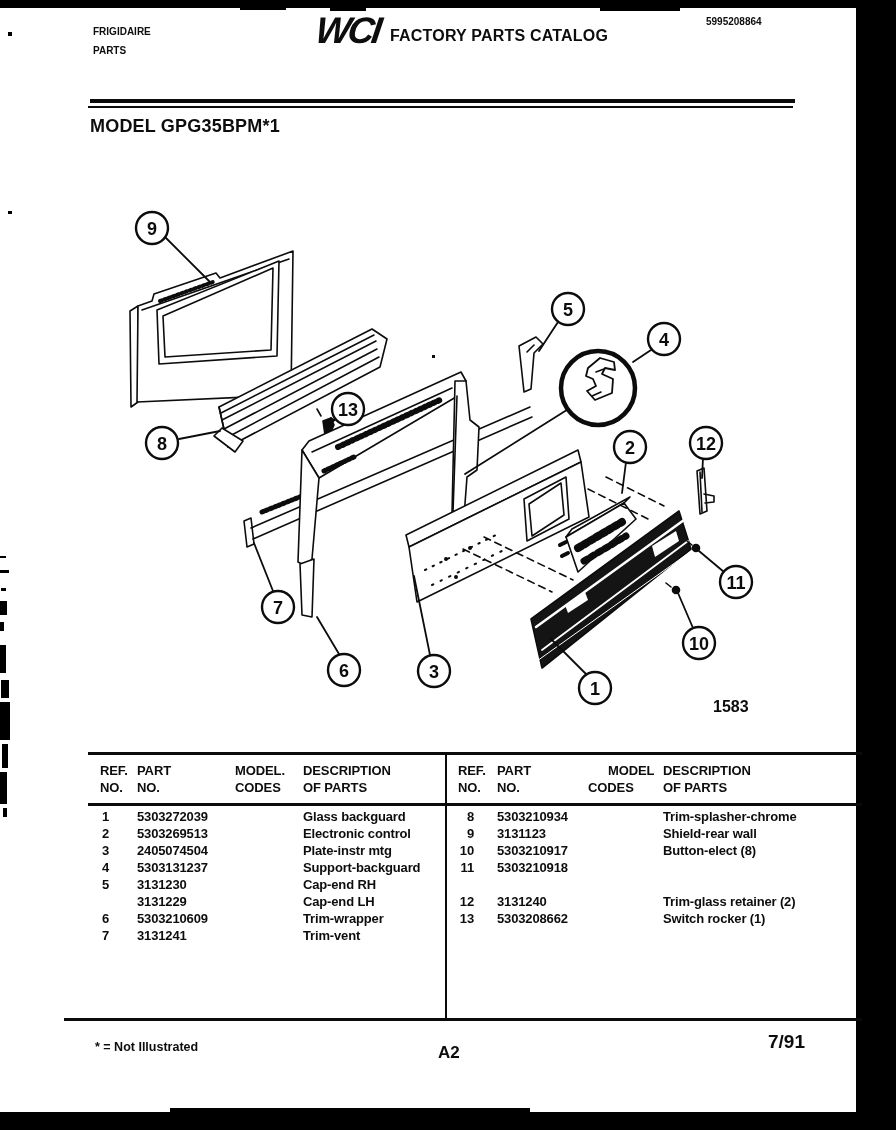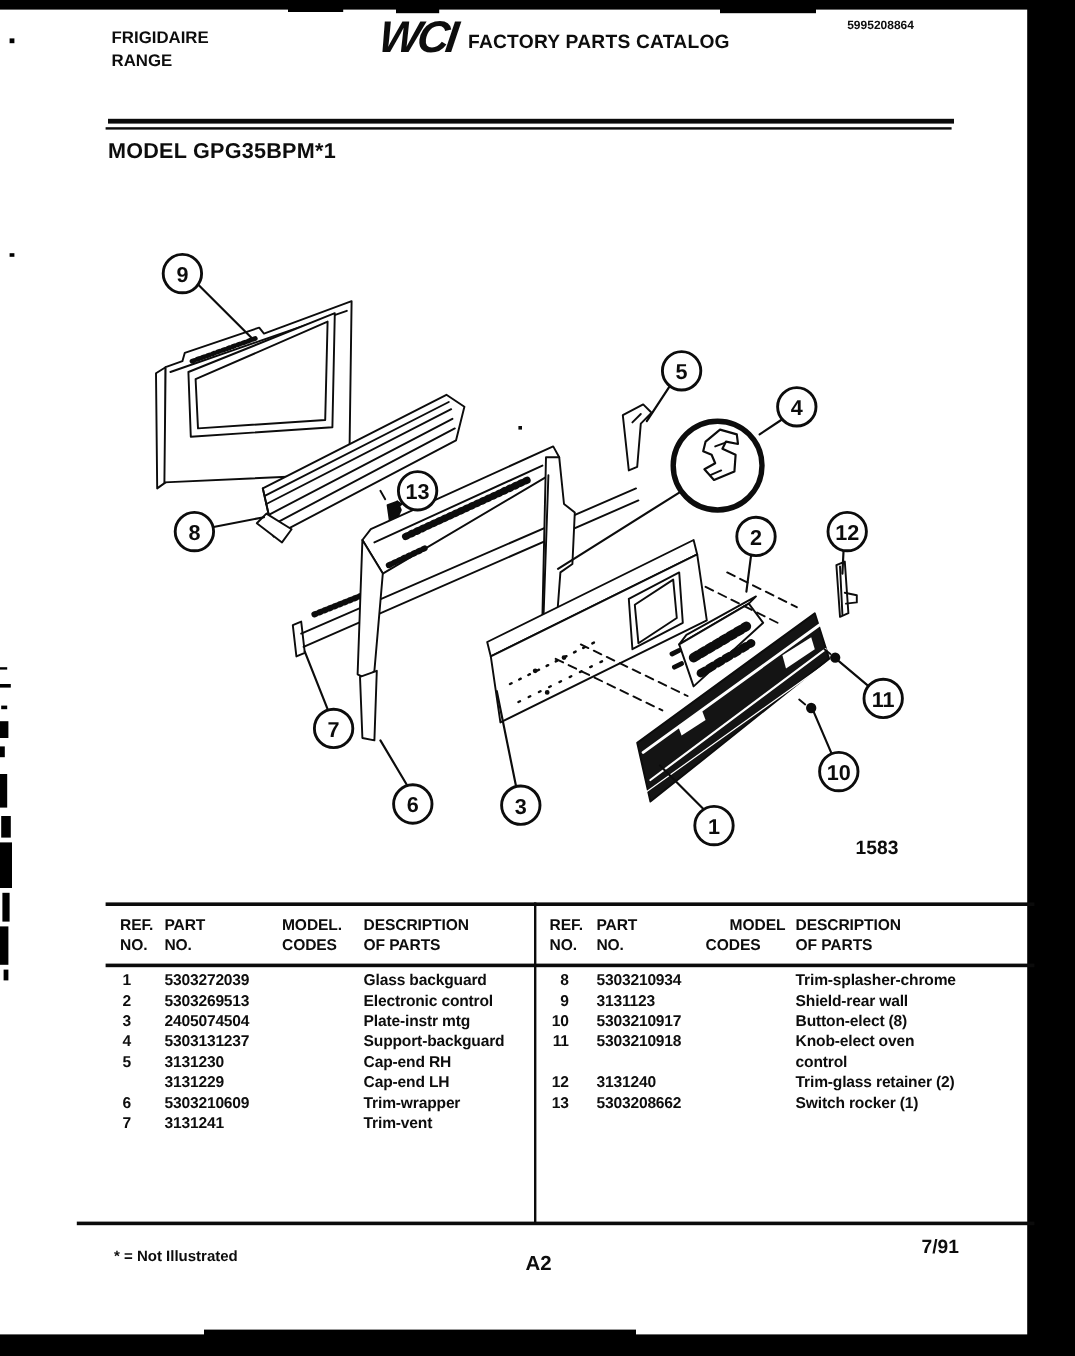--- a/index.html
+++ b/index.html
@@ -36,23 +36,23 @@
 <div class="art" style="left:1px;top:588px;width:5px;height:3px"></div>
 <div class="art" style="left:0;top:601px;width:7px;height:14px"></div>
 <div class="art" style="left:0;top:622px;width:4px;height:9px"></div>
 <div class="art" style="left:0;top:645px;width:6px;height:28px"></div>
 <div class="art" style="left:1px;top:680px;width:8px;height:18px"></div>
 <div class="art" style="left:0;top:702px;width:10px;height:38px"></div>
 <div class="art" style="left:2px;top:744px;width:6px;height:24px"></div>
 <div class="art" style="left:0;top:772px;width:7px;height:32px"></div>
 <div class="art" style="left:3px;top:808px;width:4px;height:9px"></div>
 
-<div class="abs b" style="left:93px;top:22px;font-size:14px;line-height:19px">
+<div class="abs b" style="left:93px;top:22px;font-size:10px;line-height:19px">
   <div>FRIGIDAIRE</div>
-  <div>RANGE</div>
+  <div>PARTS</div>
 </div>
 <span class="abs b" style="left:316px;top:10px;font-size:37px;font-style:italic;letter-spacing:-3px;transform:skewX(-8deg)">WCI</span>
 <span class="abs b" style="left:390px;top:27px;font-size:16px;letter-spacing:0.2px">FACTORY PARTS CATALOG</span>
 <span class="abs b" style="left:706px;top:16px;font-size:10px">5995208864</span>
 
 <div class="rule" style="left:90px;top:99px;width:705px;height:4px"></div>
 <div class="rule" style="left:88px;top:106px;width:705px;height:2px"></div>
 
 <span class="abs b" style="left:90px;top:116px;font-size:18px;letter-spacing:0.2px">MODEL GPG35BPM*1</span>
 
@@ -290,30 +290,29 @@
   <span class="cell" style="left:663px">Shield-rear wall</span>
 </div>
 <div class="trow" style="top:842px">
   <span class="cell refR">10</span>
   <span class="cell" style="left:497px">5303210917</span>
   <span class="cell" style="left:663px">Button-elect (8)</span>
 </div>
 <div class="trow" style="top:859px;height:34px">
   <span class="cell refR">11</span>
   <span class="cell" style="left:497px">5303210918</span>
-  <span class="cell wrap2" style="left:663px">Knob-elect oven control</span>
 </div>
 <div class="trow" style="top:893px">
   <span class="cell refR">12</span>
   <span class="cell" style="left:497px">3131240</span>
   <span class="cell" style="left:663px">Trim-glass retainer (2)</span>
 </div>
 <div class="trow" style="top:910px">
   <span class="cell refR">13</span>
   <span class="cell" style="left:497px">5303208662</span>
   <span class="cell" style="left:663px">Switch rocker (1)</span>
 </div>
 
 <div class="rule" style="left:64px;top:1018px;width:798px;height:3px"></div>
 
 <span class="abs b" style="left:95px;top:1040px;font-size:12.5px">* = Not Illustrated</span>
 <span class="abs b" style="left:438px;top:1043px;font-size:17px">A2</span>
-<span class="abs b" style="left:768px;top:1031px;font-size:16px">7/91</span>
+<span class="abs b" style="left:768px;top:1031px;font-size:19px">7/91</span>
 
 </body></html>

